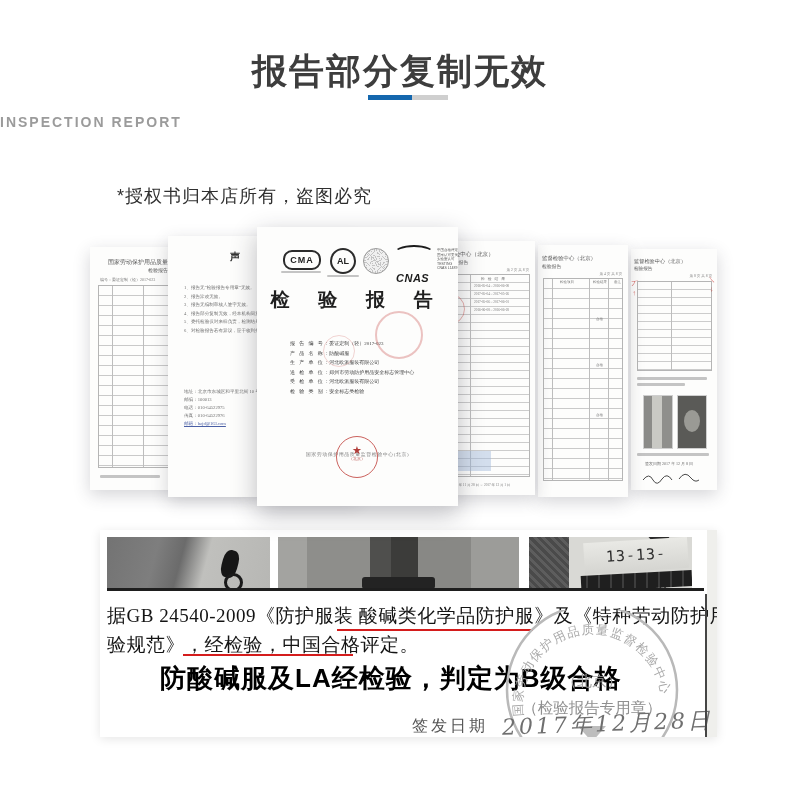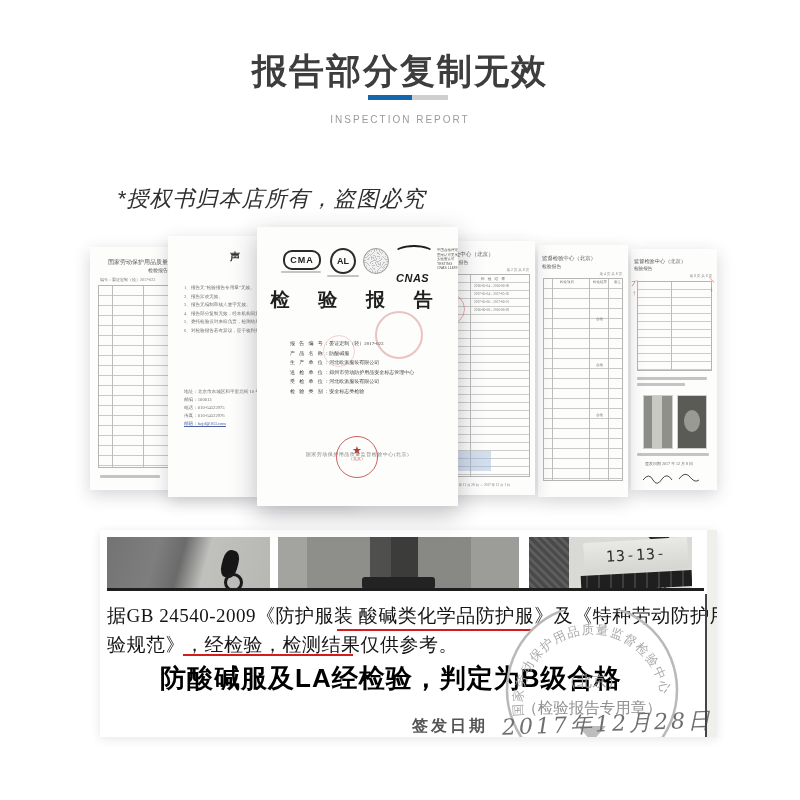--- a/index.html
+++ b/index.html
@@ -5,23 +5,23 @@
   html,body{margin:0;padding:0;background:#fff;}
   .canvas{position:relative;width:800px;height:800px;background:#fff;overflow:hidden;
           font-family:"Liberation Sans",sans-serif;}
 
   
   .page-title{position:absolute;left:0;right:0;top:48px;text-align:center;
     font-size:35px;font-weight:600;letter-spacing:2px;color:#3d3d3d;}
   .divider{position:absolute;left:368px;top:95px;width:80px;height:5px;font-size:0;}
   .divider .blue{display:inline-block;width:44px;height:5px;vertical-align:top;}
   .divider .gray{display:inline-block;width:36px;height:5px;vertical-align:top;}
-  .subtitle{position:absolute;left:0;right:0;top:114px;text-align:center;
-    font-size:10px;font-weight:400;letter-spacing:2px;color:#9b9b9b;}
-  .owner-note{position:absolute;left:117px;top:184px;font-size:22px;color:#2f2f2f;letter-spacing:1px;font-style:italic;}
+  .subtitle{position:absolute;left:0;right:0;top:114px;text-align:left;
+    font-size:14px;font-weight:700;letter-spacing:2px;color:#9b9b9b;}
+  .owner-note{position:absolute;left:117px;top:184px;font-size:18px;color:#2f2f2f;letter-spacing:1px;}
 
   
   .doc{position:absolute;background:#fdfdfc;box-shadow:0 5px 16px rgba(45,45,60,.20);overflow:hidden;}
   .doc.center{box-shadow:0 8px 24px rgba(35,35,50,.30);}
   .tinyhead{position:absolute;color:#555;white-space:nowrap;font-family:"Liberation Serif",serif;}
   .tinygray{position:absolute;color:#7a7a7a;white-space:nowrap;font-family:"Liberation Serif",serif;}
   .tbl{position:absolute;border:1px solid #b5b5b5;
        background-image:repeating-linear-gradient(to bottom,transparent 0 9px,#c9c9c9 9px 10px);}
   .tbl.r8{background-image:repeating-linear-gradient(to bottom,transparent 0 7px,#cccccc 7px 8px);}
   .vline{position:absolute;top:0;bottom:0;width:1px;background:#bdbdbd;}
@@ -59,21 +59,21 @@
   .result{position:absolute;left:100px;top:530px;width:617px;height:207px;background:#fff;
     box-shadow:0 2px 10px rgba(0,0,0,.10);overflow:hidden;}
   .photo-seg{position:absolute;top:7px;height:52px;overflow:hidden;}
   .strip-line{position:absolute;left:7px;top:58px;width:597px;height:2.5px;background:#1e1e1e;}
   .gb-line{position:absolute;left:7px;white-space:nowrap;font-family:"Liberation Serif",serif;
     font-size:19px;color:#141414;letter-spacing:.5px;}
   .red-underline{position:absolute;height:2px;background:#d41c1c;}
   .highlight-red{position:absolute;left:60px;top:131px;font-size:26px;font-weight:bold;letter-spacing:1px;
     white-space:nowrap;}
   .issue-label{position:absolute;left:312px;top:186px;font-family:"Liberation Serif",serif;
-    font-size:16px;color:#555;letter-spacing:3px;font-weight:bold;}
+    font-size:16px;color:#555;letter-spacing:3px;}
   .issue-date{position:absolute;left:402px;top:179px;font-family:"DejaVu Serif",serif;font-style:italic;
     font-size:22px;color:#6f6f6f;letter-spacing:3px;transform:rotate(-2deg);}
   .page-vline{position:absolute;left:605px;top:64px;bottom:0;width:1.5px;background:#454545;}
   .page-edge{position:absolute;left:607px;top:0;bottom:0;width:10px;background:#efefec;}
   .label-tag{position:absolute;left:55px;top:3px;width:104px;height:31px;
     background:linear-gradient(#e9e9e5,#d5d5d1);transform:rotate(-3.5deg);
     text-align:center;line-height:31px;font-family:"DejaVu Sans Mono",monospace;
     font-size:15px;letter-spacing:1px;color:#2e2e2e;}
 </style>
 </head>
@@ -223,21 +223,21 @@
     </div>
     <div class="photo-seg" style="left:429px;width:163px;background:repeating-linear-gradient(45deg,#4a4a4a 0 3px,#5d5d5d 3px 6px);">
       <div style="position:absolute;left:40px;top:0;right:0;bottom:0;background:#d9d9d5;"></div>
       <div style="position:absolute;left:116px;top:-4px;width:0;height:0;border-left:14px solid transparent;border-right:14px solid transparent;border-top:16px solid #2a2a2a;"></div>
       <div class="label-tag">13-13-402006</div>
       <div style="position:absolute;left:52px;top:36px;right:0;bottom:0;background:repeating-linear-gradient(90deg,#1f1f1f 0 5px,#3d3d3d 5px 7px,#1f1f1f 7px 12px);transform:rotate(-3deg);"></div>
     </div>
     <div class="strip-line"></div>
 
     <div class="gb-line" style="top:73px;">据GB 24540-2009《防护服装 酸碱类化学品防护服》及《特种劳动防护用品安全标</div>
-    <div class="gb-line" style="top:102px;">验规范》，经检验，检测结果仅供参考。</div>
+    <div class="gb-line" style="top:102px;">验规范》，经检验，中国合格评定。</div>
     <div class="red-underline" style="left:237px;top:99px;width:196px;"></div>
     <div class="red-underline" style="left:83px;top:124px;width:170px;"></div>
 
     <div class="highlight-red">防酸碱服及LA经检验，判定为B级合格</div>
 
     <svg width="200" height="160" viewBox="0 0 200 160" style="position:absolute;left:392px;top:80px;">
       <circle cx="100" cy="80" r="85" fill="none" stroke="#b9b9b9" stroke-width="2.5"></circle>
       <path id="sealArc" d="M 36 122 A 70 70 0 1 1 164 122" fill="none"></path>
       <text font-size="12.5" fill="#a9a9a9" letter-spacing="1.5" font-family="Liberation Serif,serif">
         <textPath href="#sealArc" startOffset="6%">国家劳动保护用品质量监督检验中心</textPath>

